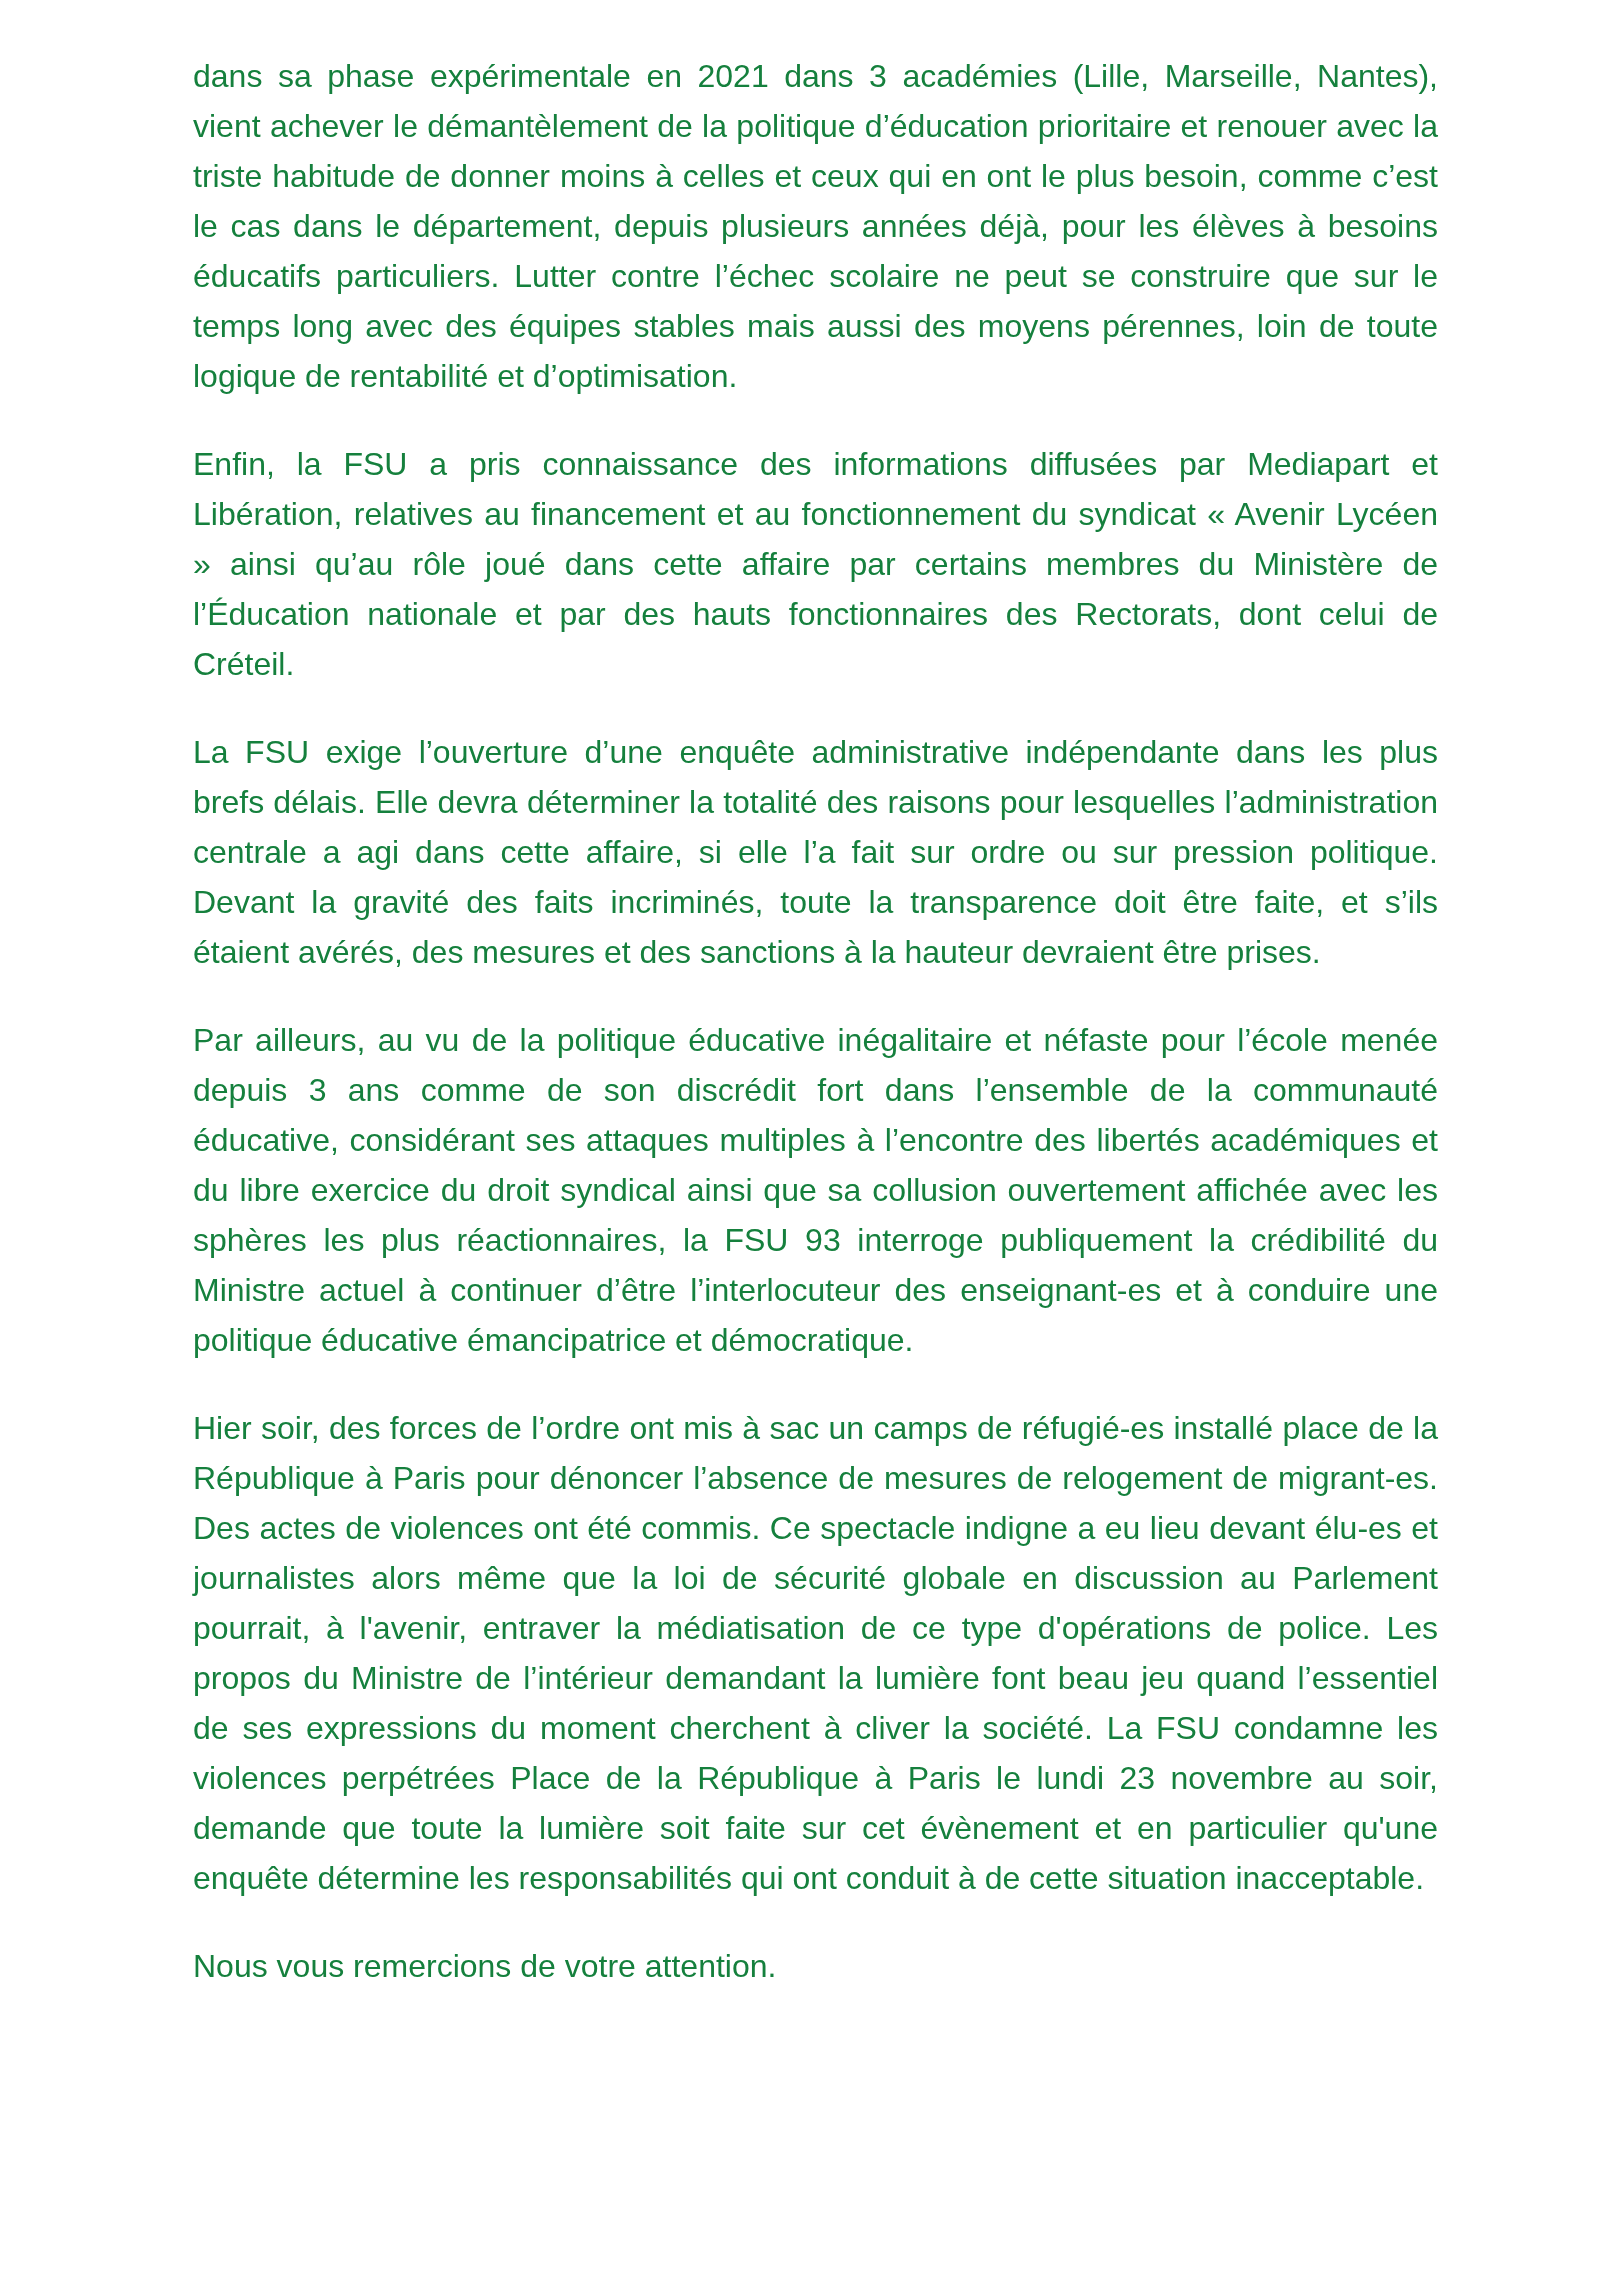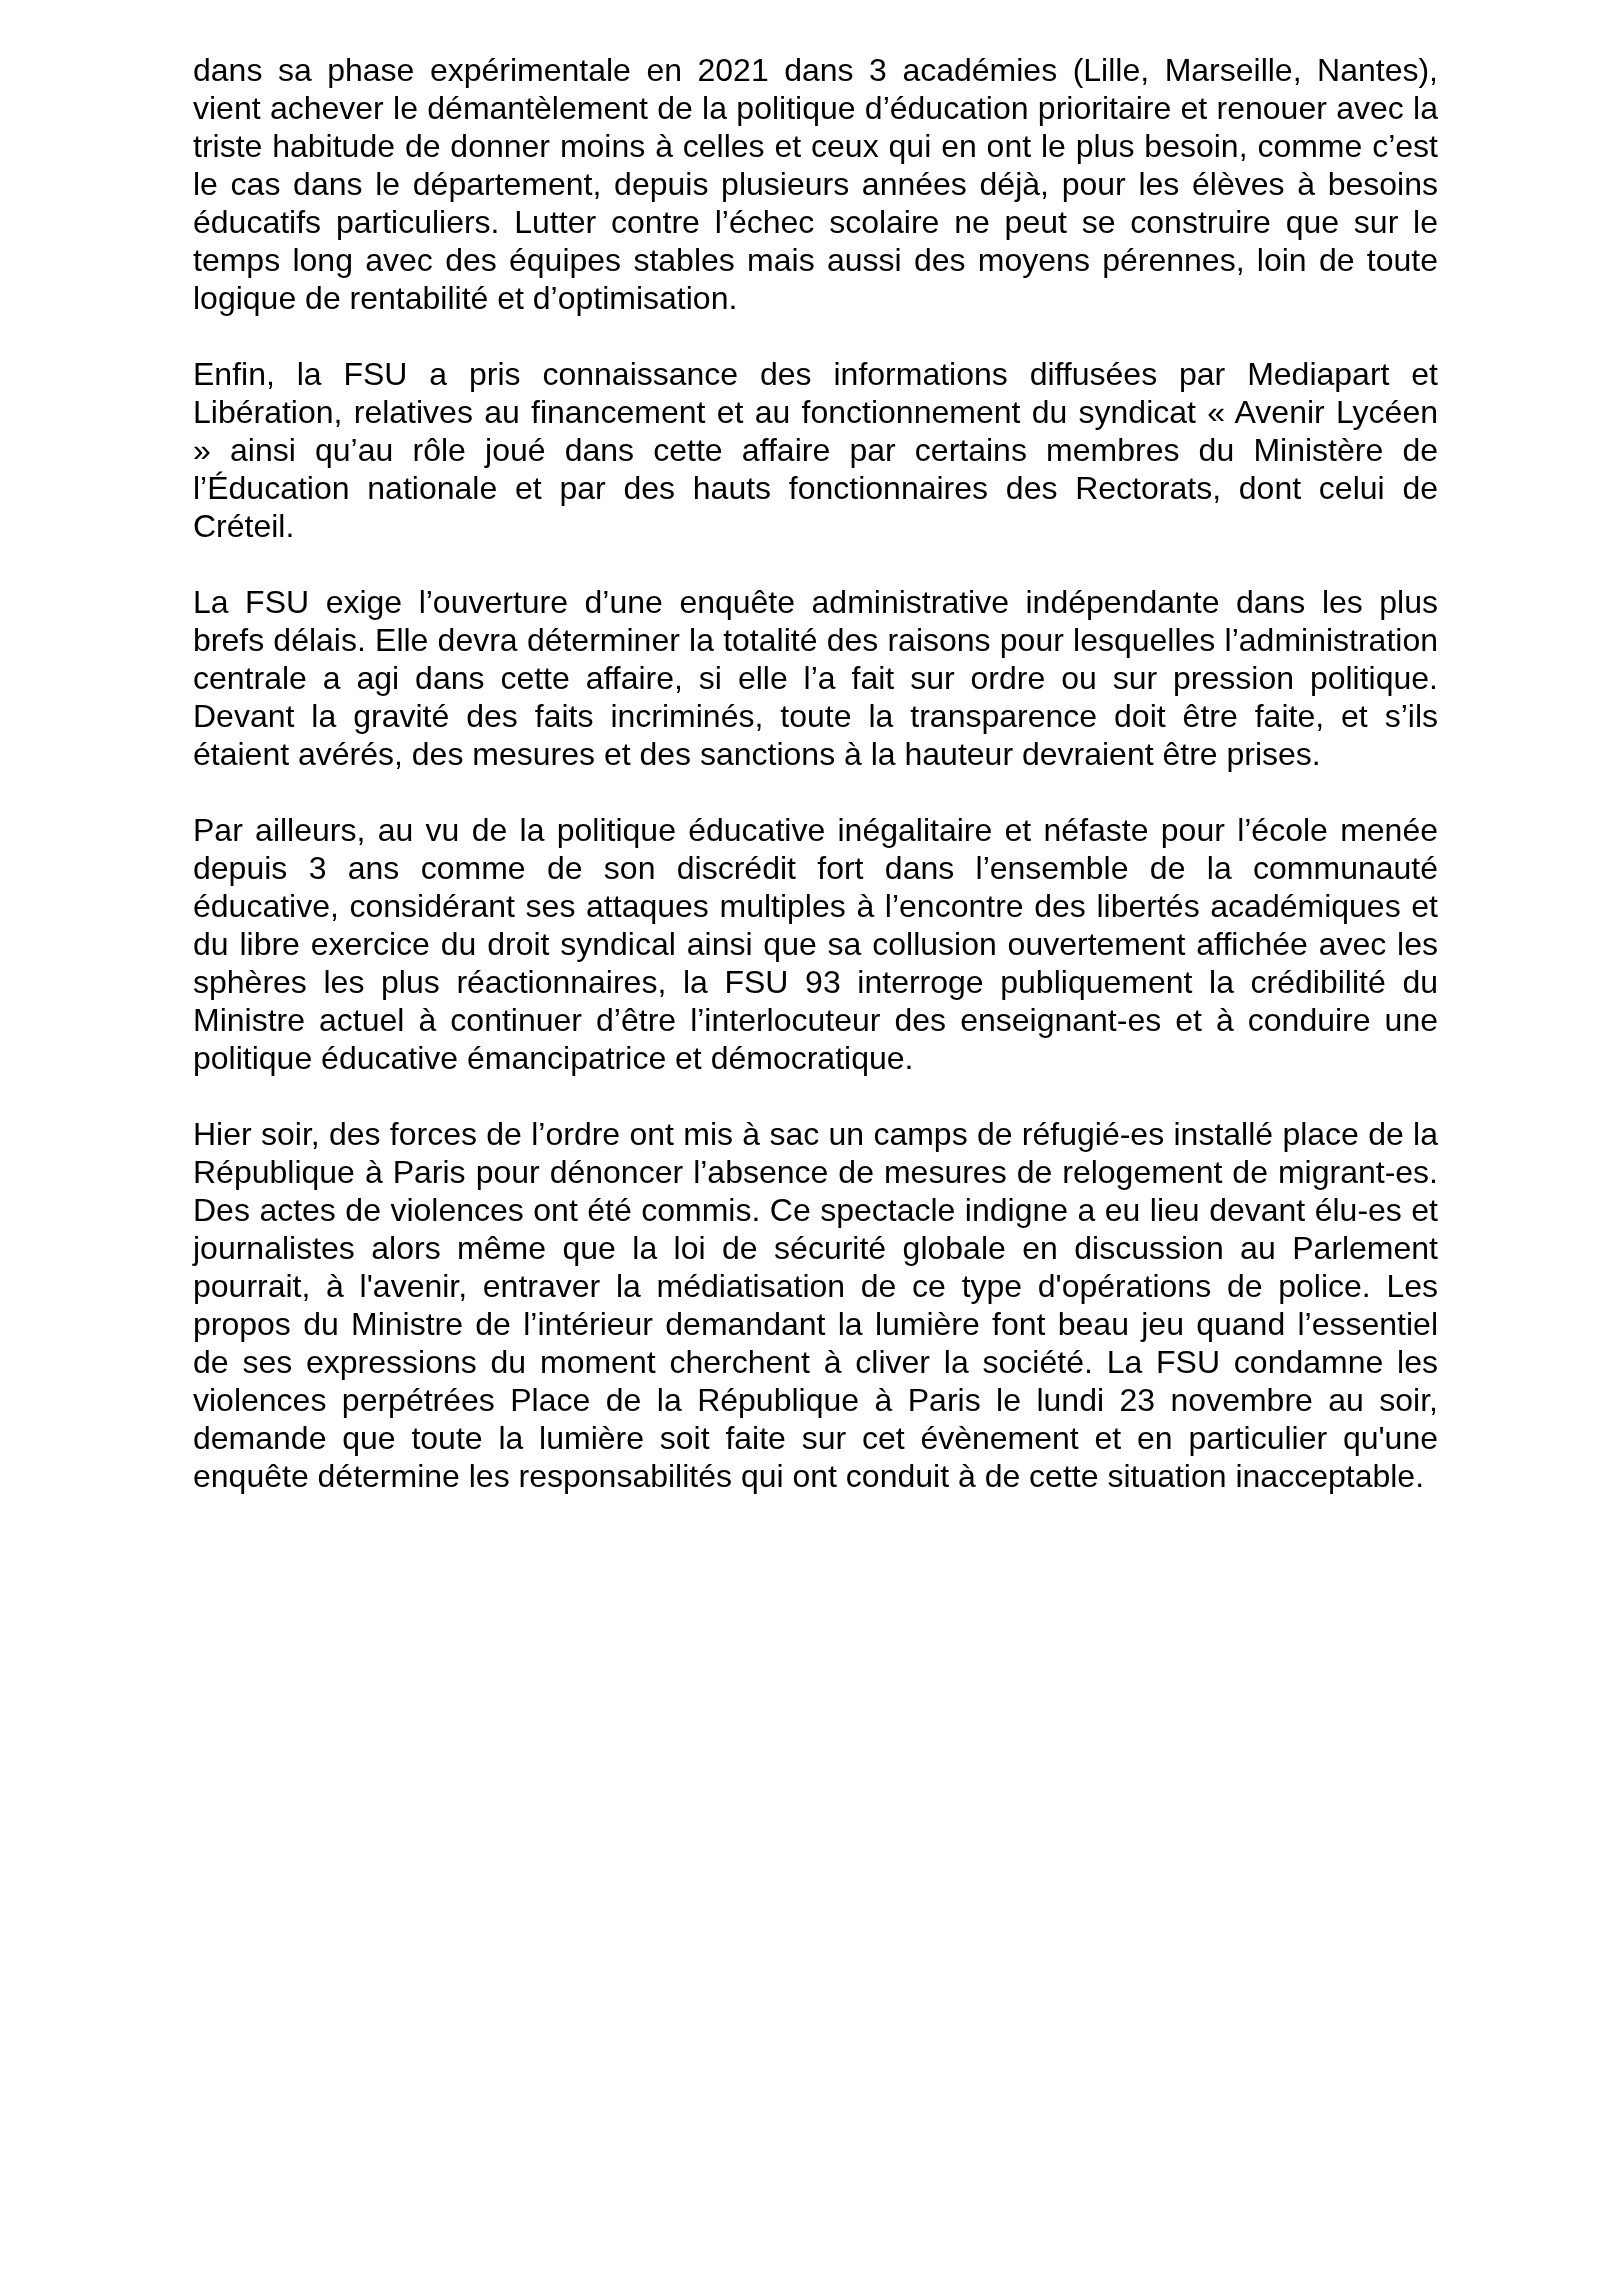--- a/index.html
+++ b/index.html
@@ -13,22 +13,22 @@
       position: relative;
       overflow: hidden;
     }
     .page {
       position: absolute;
       left: 193px;
       top: 51px;
       width: 1245px;
       font-family: "Liberation Sans", sans-serif;
       font-size: 32px;
-      line-height: 38px;
-      color: #000000;
+      line-height: 50px;
+      color: #15803d;
       text-align: justify;
     }
     .para {
       margin: 0 0 38px 0;
     }
     .para .seg-italic {
     }
   </style>
 </head>
 <body>
@@ -48,14 +48,17 @@
   </p>
 
   <p class="para">
     <span>Par ailleurs, au vu de la politique éducative inégalitaire et néfaste pour l’école menée depuis 3 ans comme de son discrédit fort dans l’ensemble de la communauté éducative, considérant ses attaques multiples à l’encontre des libertés académiques et du libre exercice du droit syndical ainsi que sa collusion ouvertement affichée avec les sphères les plus réactionnaires, la FSU 93 interroge publiquement la crédibilité du Ministre actuel à continuer d’être l’interlocuteur des enseignant-es et à conduire une politique éducative émancipatrice et démocratique.</span>
   </p>
 
   <p class="para">
     <span>Hier soir, des forces de l’ordre ont mis à sac un camps de réfugié-es installé place de la République à Paris pour dénoncer l’absence de mesures de relogement de migrant-es. Des actes de violences ont été commis. Ce spectacle indigne a eu lieu devant élu-es et journalistes alors même que la loi de sécurité globale en discussion au Parlement pourrait, à l'avenir, entraver la médiatisation de ce type d'opérations de police. Les propos du Ministre de l’intérieur demandant la lumière font beau jeu quand l’essentiel de ses expressions du moment cherchent à cliver la société. La FSU condamne les violences perpétrées Place de la République à Paris le lundi 23 novembre au soir, demande que toute la lumière soit faite sur cet évènement et en particulier qu'une enquête détermine les responsabilités qui ont conduit à de cette situation inacceptable.</span>
   </p>
 
+  <p class="para">
+    <span>Nous vous remercions de votre attention.</span>
+  </p>
 </div>
 
 
 </body></html>

